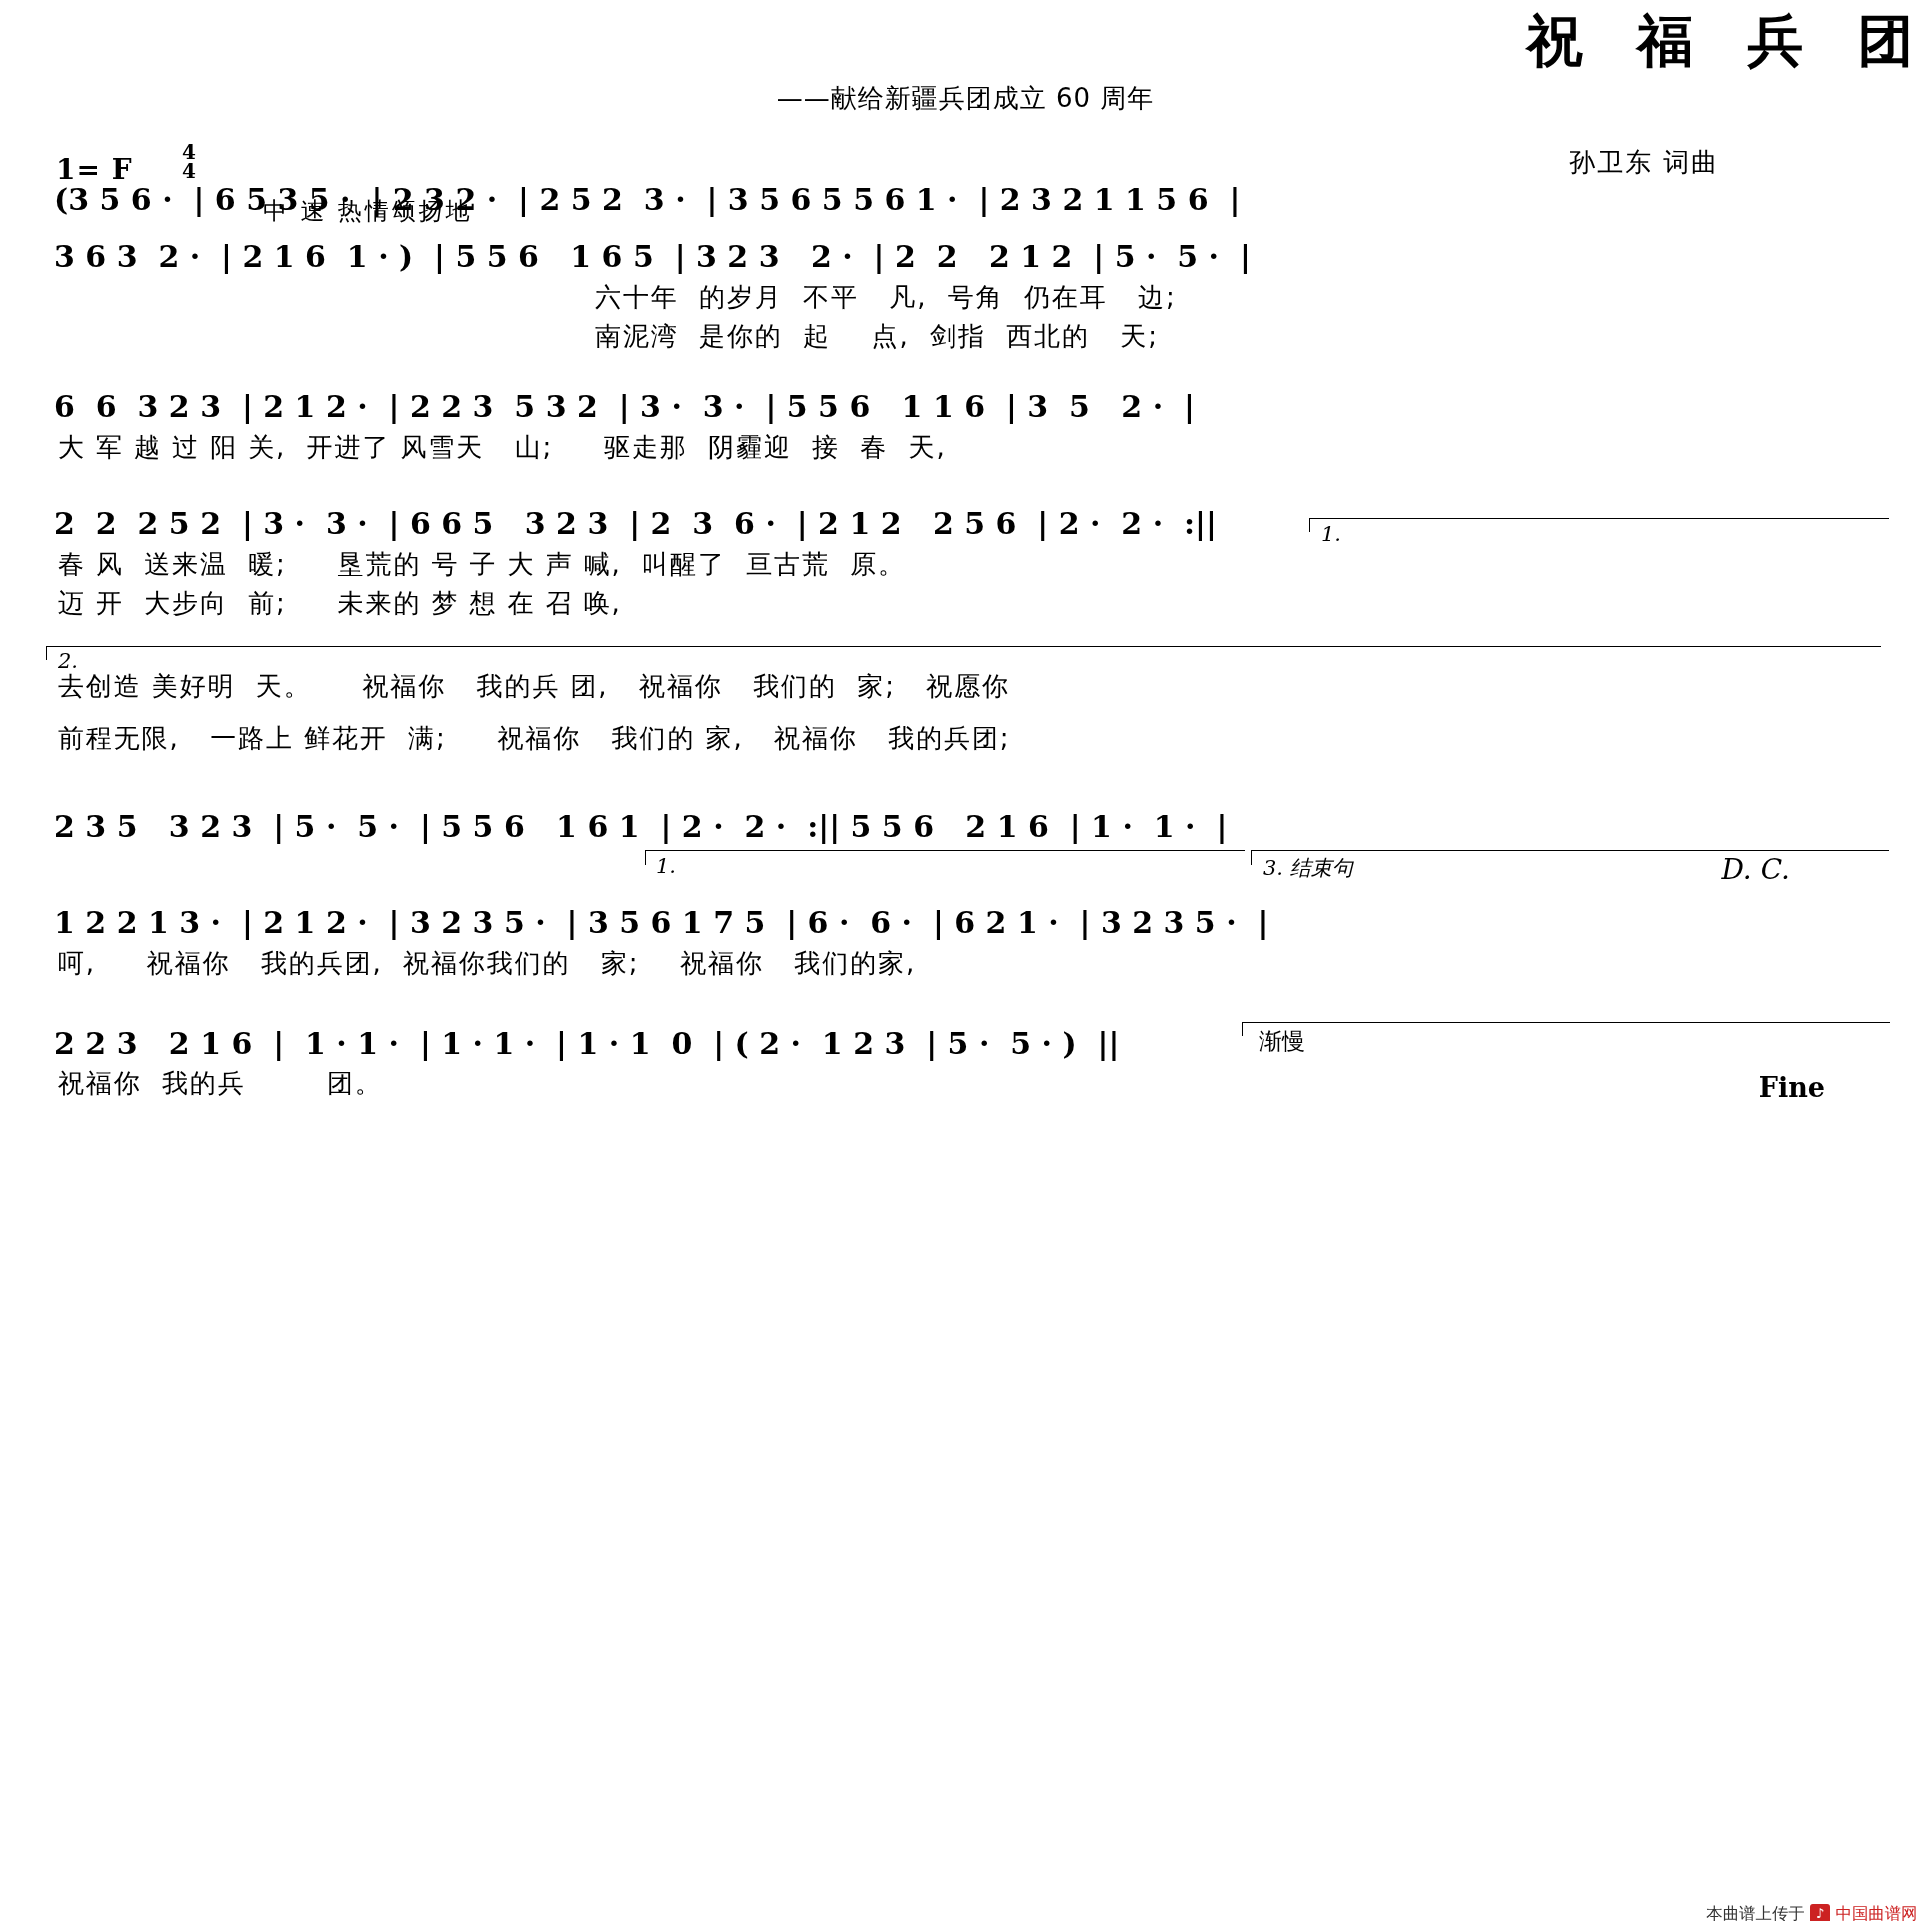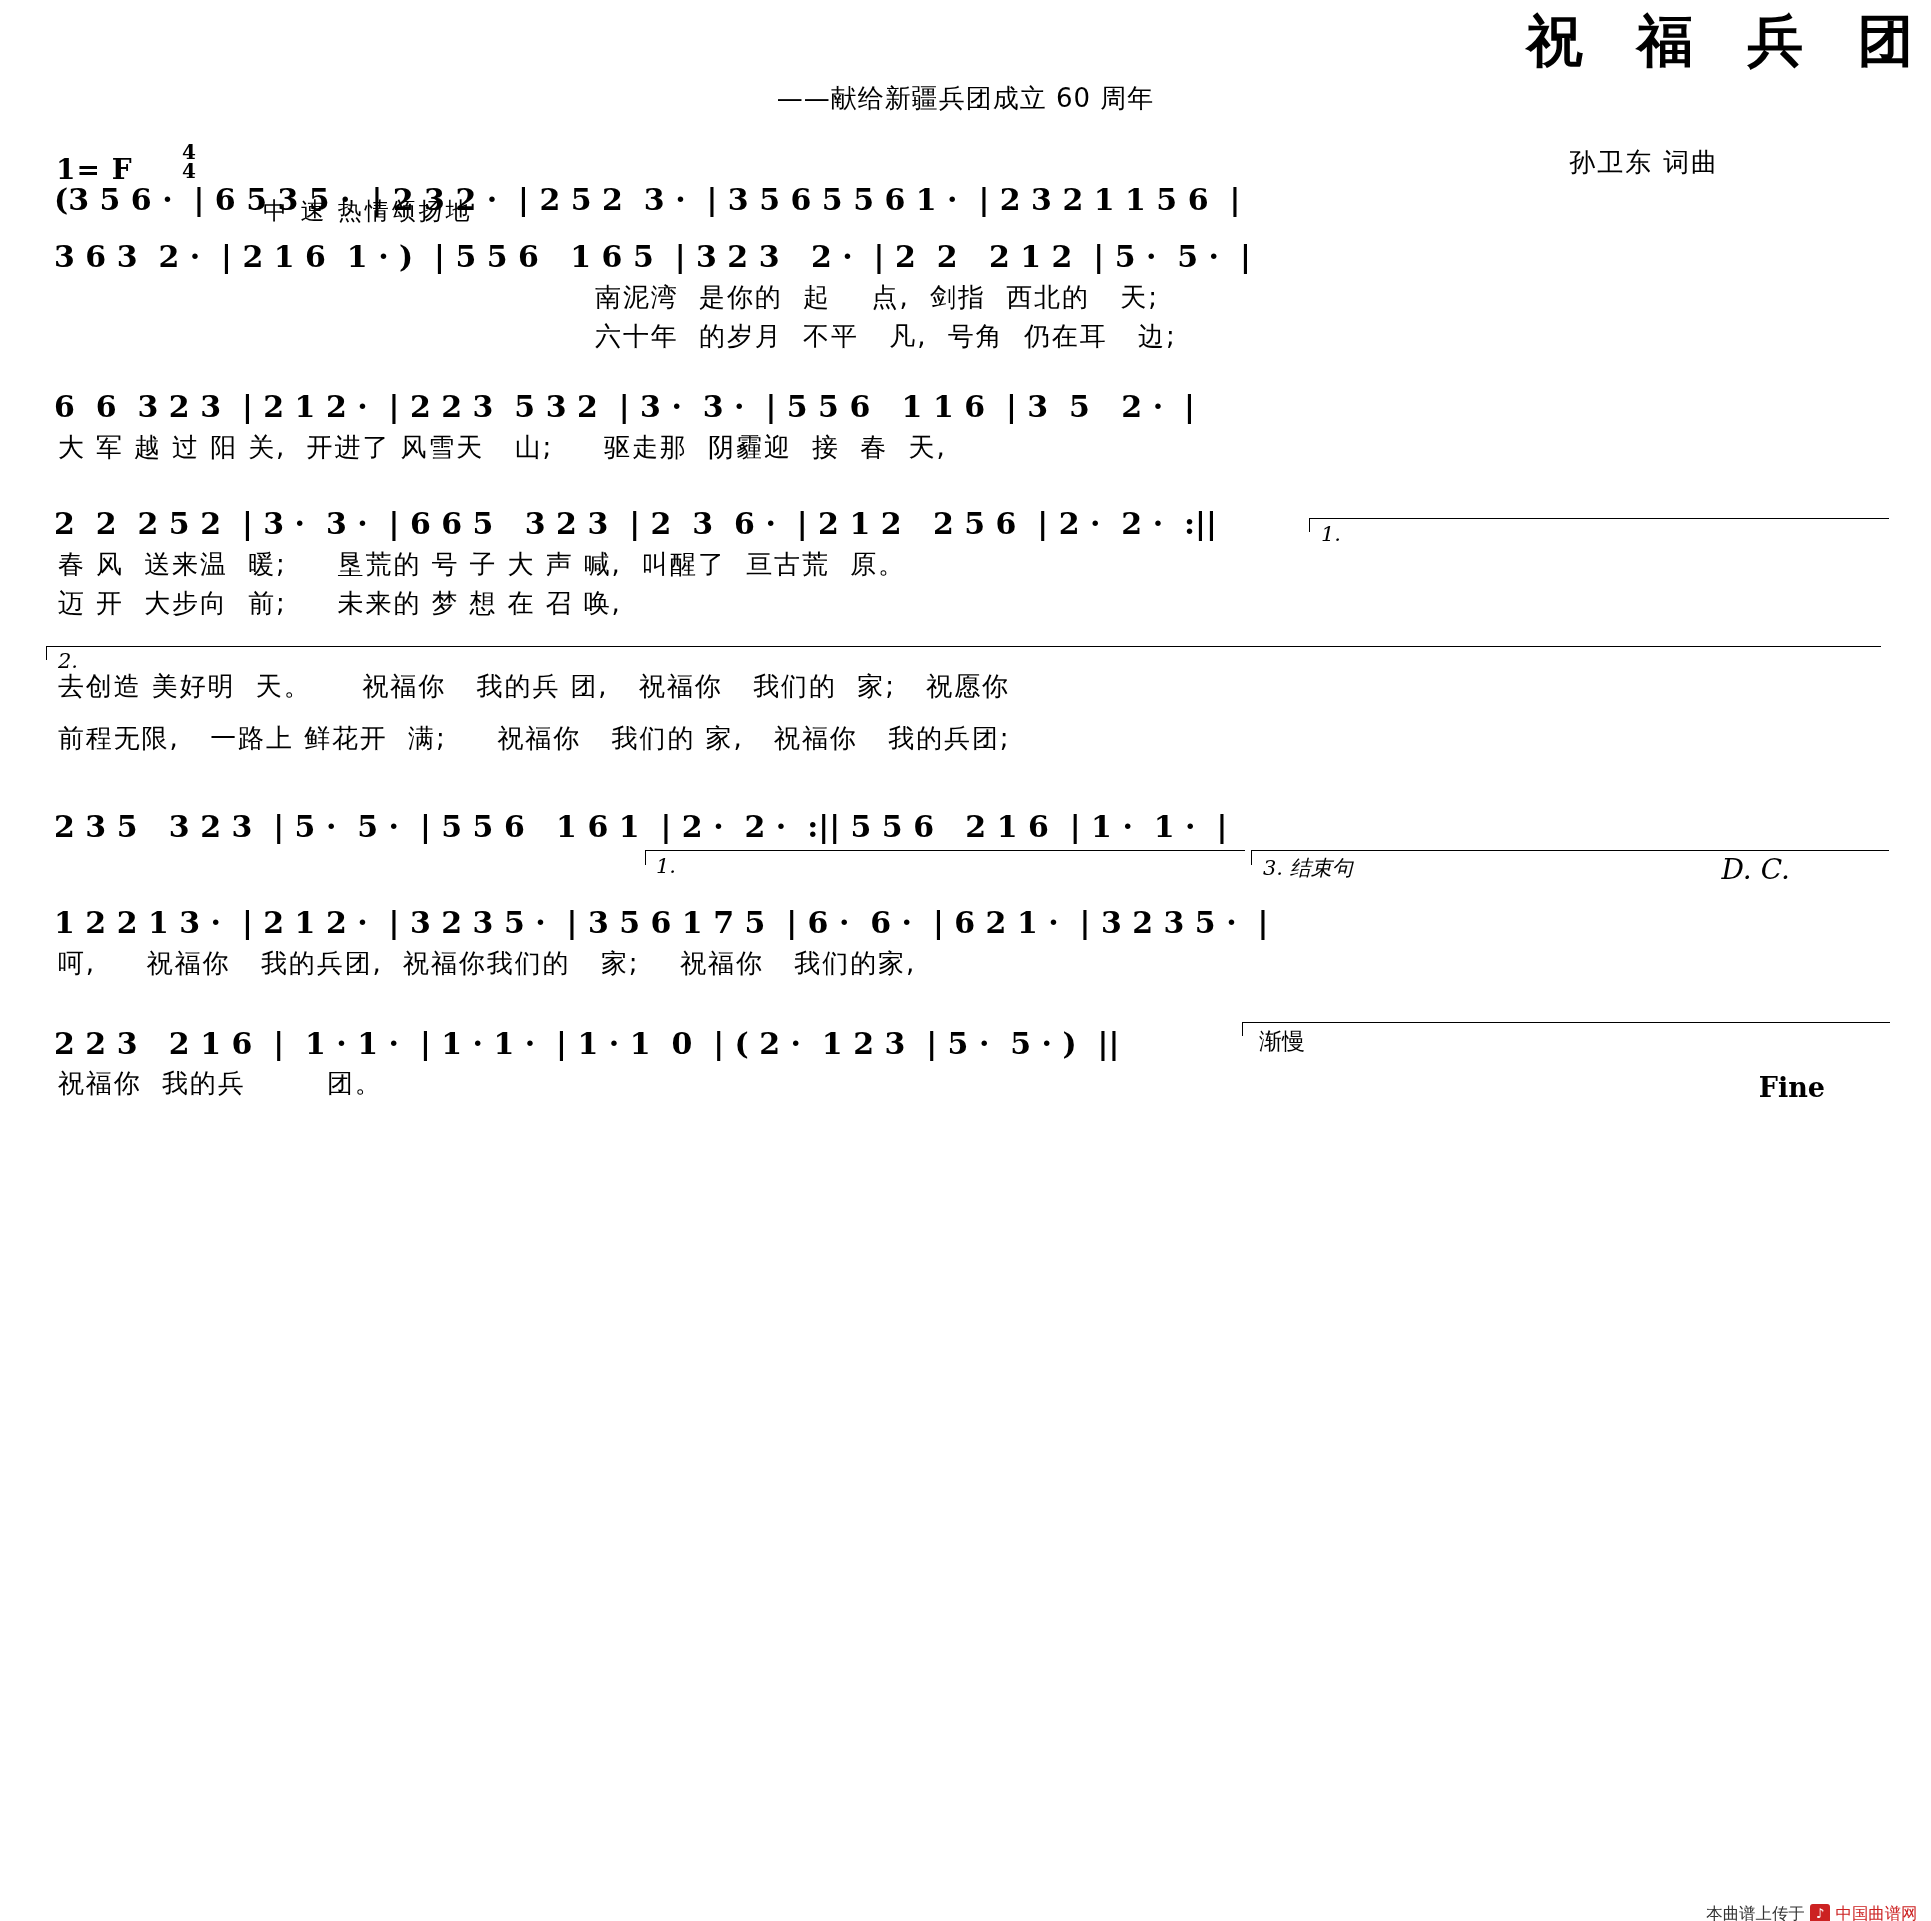--- a/index.html
+++ b/index.html
@@ -171,22 +171,22 @@
     <div>4</div>
   </div>
   <div class="tempo">中 速  热情颂扬地</div>
 
   <div class="system row" style="margin-top:48px;">
     <div class="notes">(3 5 6 ·  | 6 5 3 5 ·  | 2 3 2 ·  | 2 5 2  3 ·  | 3 5 6 5 5 6 1 ·  | 2 3 2 1 1 5 6  |</div>
   </div>
 
   <div class="system row">
     <div class="notes">3 6 3  2 ·  | 2 1 6  1 · )  | 5 5 6   1 6 5  | 3 2 3   2 ·  | 2  2   2 1 2  | 5 ·  5 ·  |</div>
+    <div class="lyric indent1">六十年  的岁月  不平   凡,  号角  仍在耳   边;</div>
     <div class="lyric indent1">南泥湾  是你的  起    点,  剑指  西北的   天;</div>
-    <div class="lyric indent1">六十年  的岁月  不平   凡,  号角  仍在耳   边;</div>
   </div>
 
   <div class="system row" style="margin-top:15.4px;">
     <div class="notes">6  6  3 2 3  | 2 1 2 ·  | 2 2 3  5 3 2  | 3 ·  3 ·  | 5 5 6   1 1 6  | 3  5   2 ·  |</div>
     <div class="lyric">大 军 越 过 阳 关,  开进了 风雪天   山;     驱走那  阴霾迎  接  春  天,</div>
     <div class="bracket-line" style="left:1255px; top:147px; width:579px;"></div>
     <div class="bracket" style="left:1267px; top:151px;">1.</div>
   </div>
 
   <div class="system row" style="margin-top:21px;">

